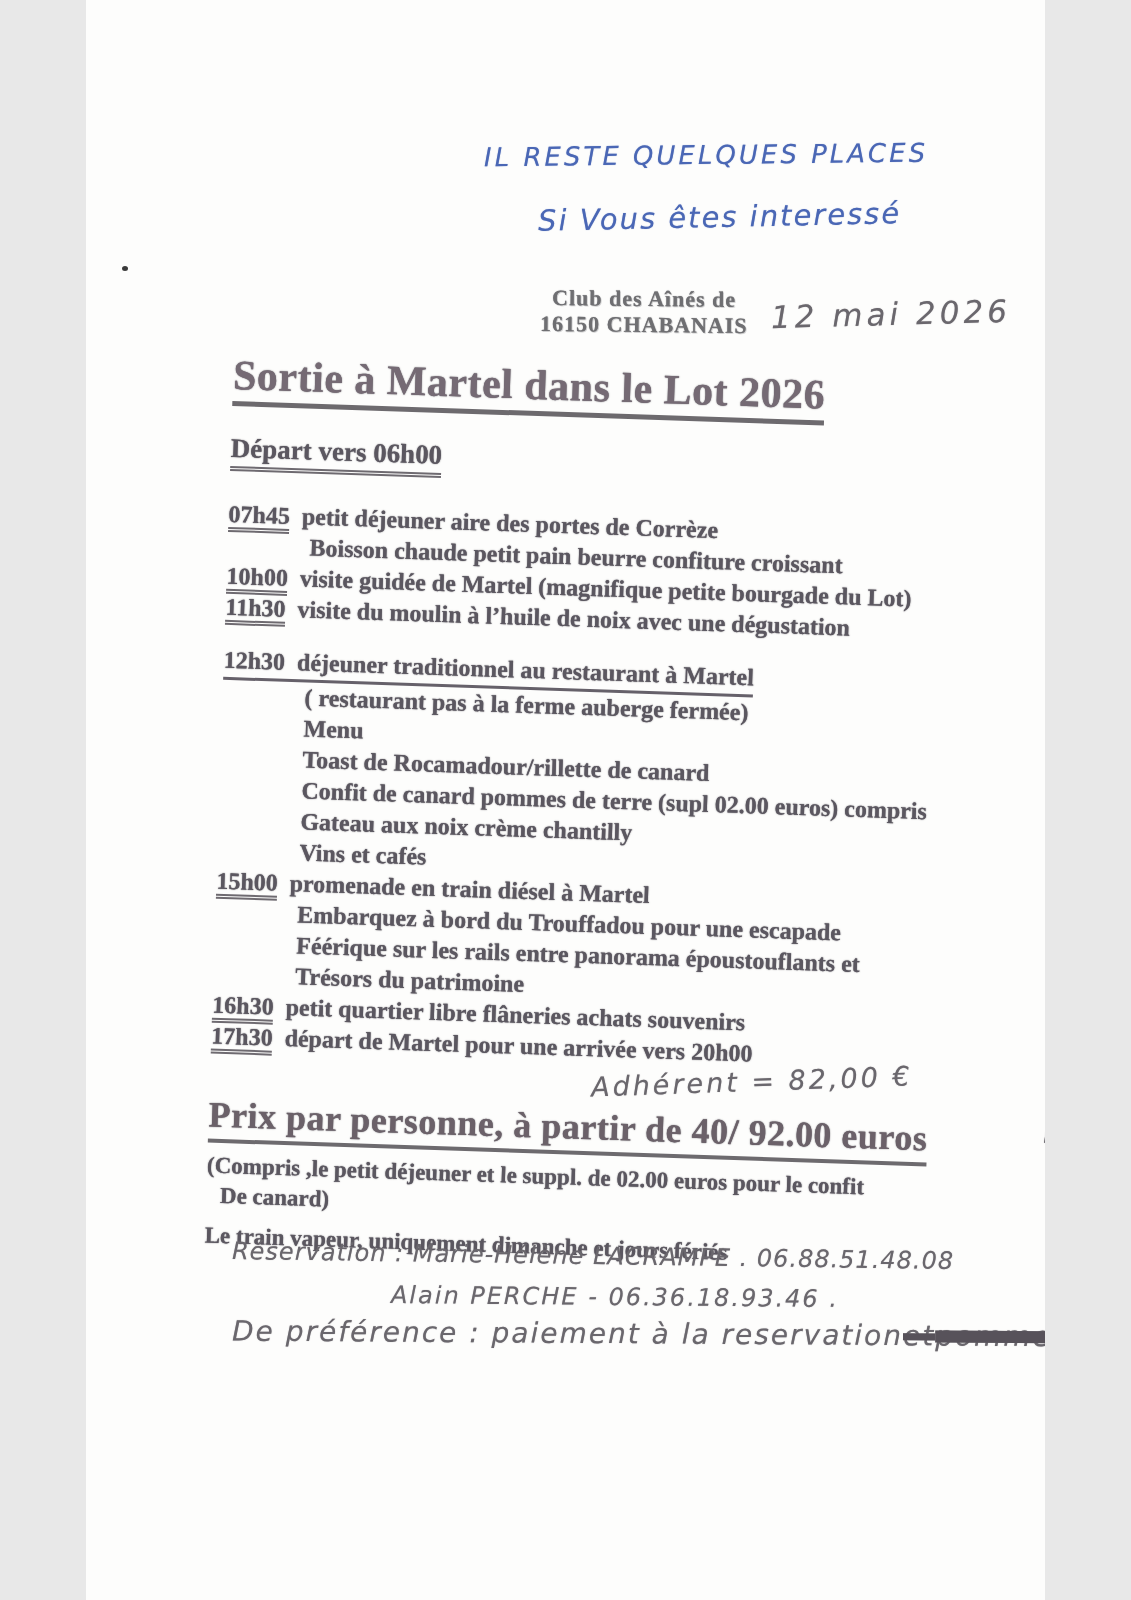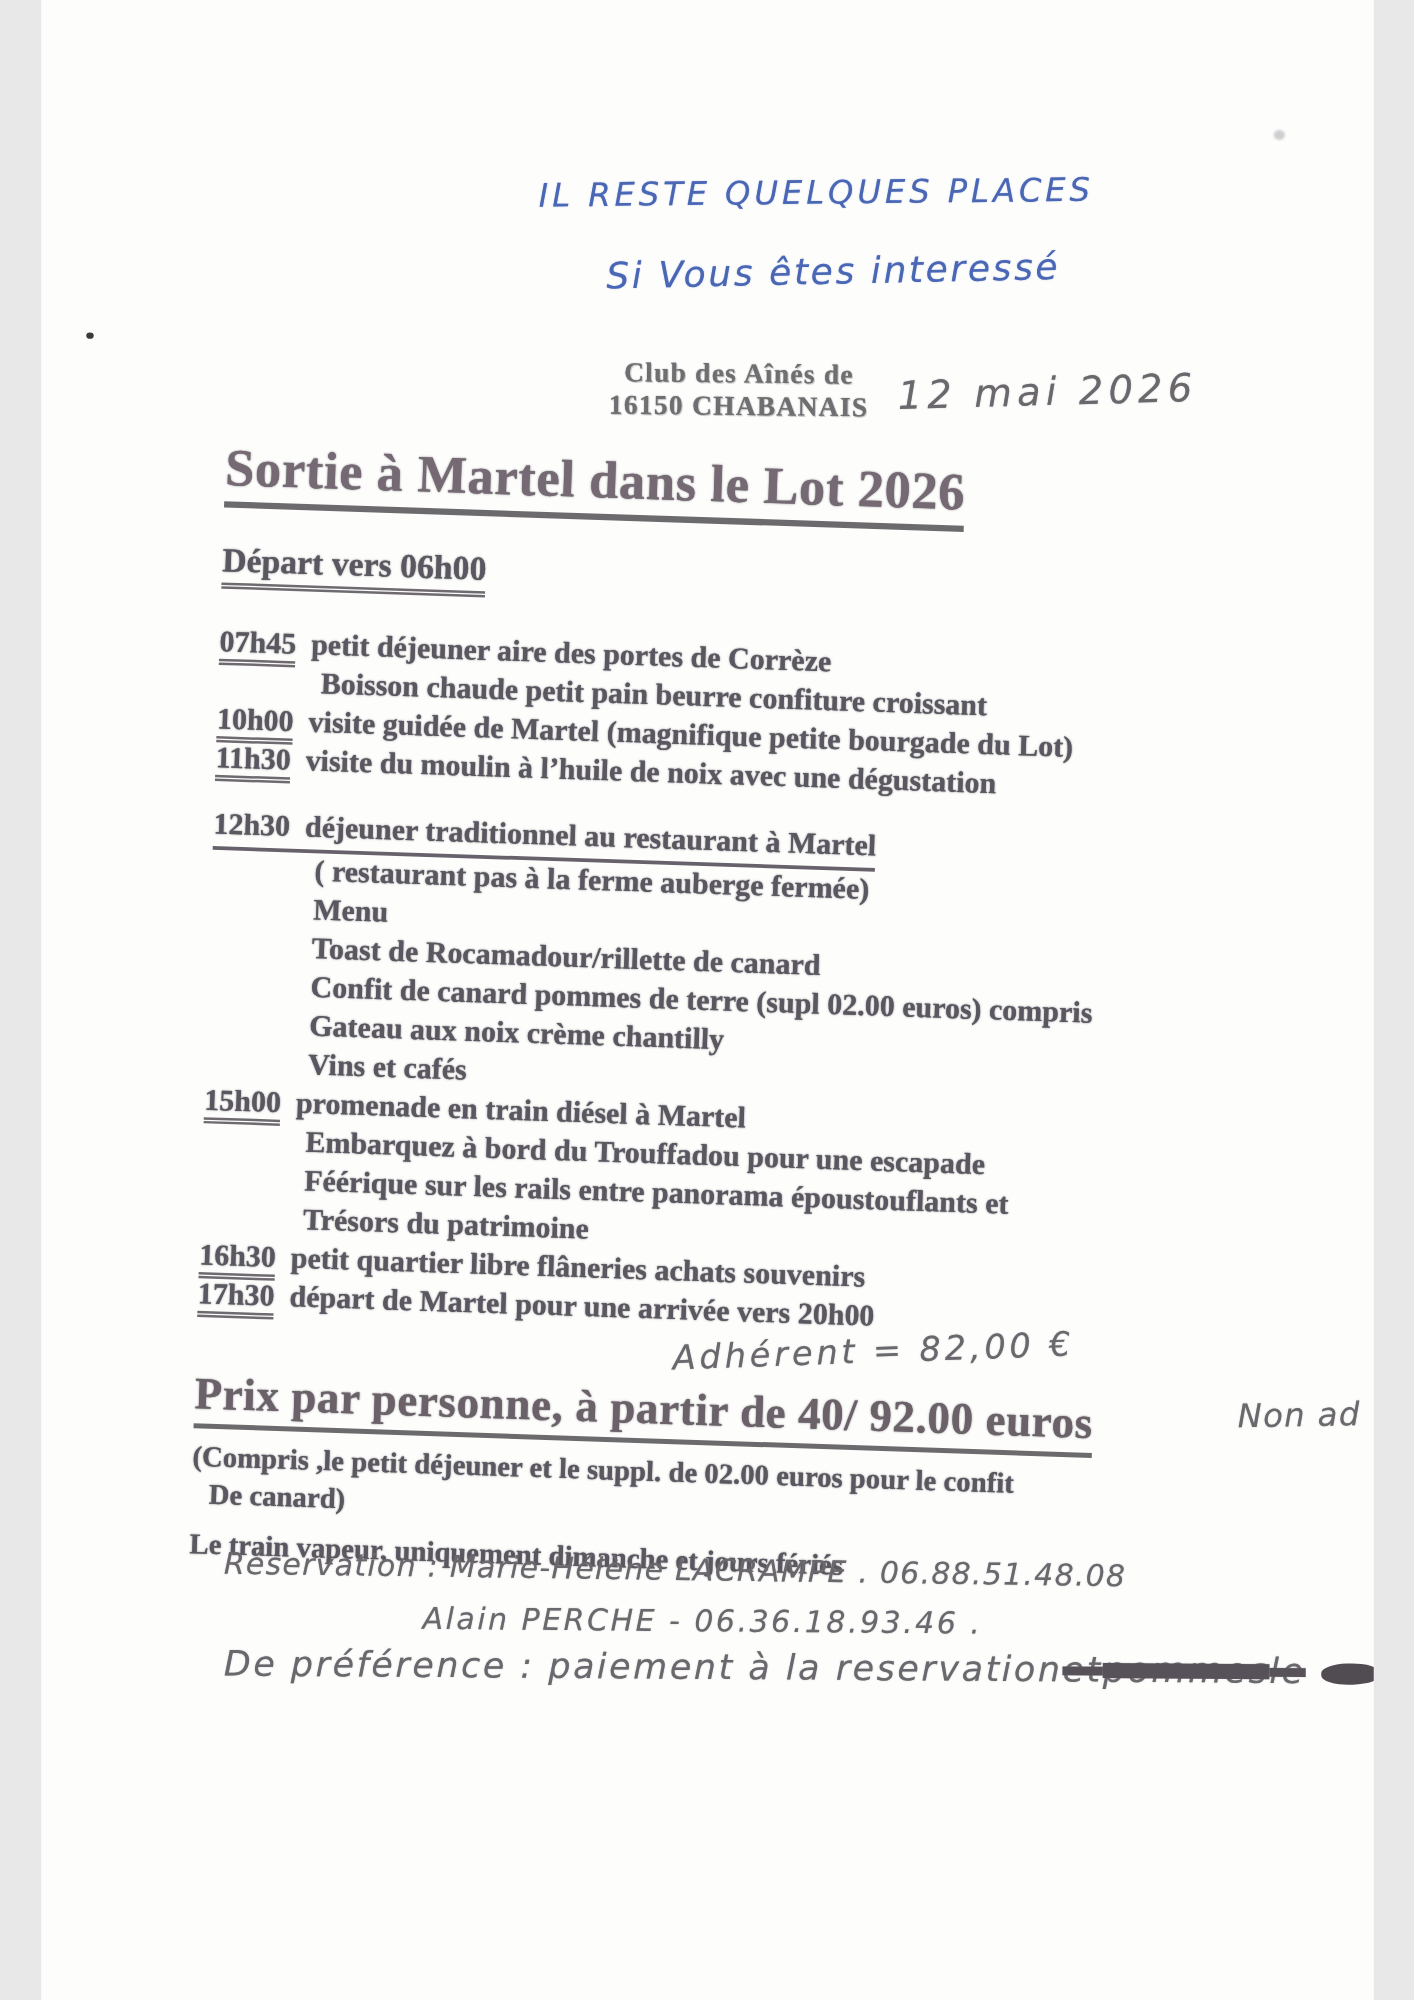--- a/index.html
+++ b/index.html
@@ -1,18 +1,18 @@
 <!DOCTYPE html>
 <html><head>
 <meta charset="utf-8">
 <style>
   html,body { margin:0; padding:0; background:#e8e8e8; }
   .page {
     position:relative;
-    width:1066px; height:1600px;
+    width:959px; height:1600px;
     margin:0 auto;
     background:#fdfdfc;
     overflow:hidden;
     font-family:"Liberation Serif","DejaVu Serif",serif;
     text-decoration:underline;
   }
 
   
   .printed {
     position:absolute; left:148px; top:352px; width:920px;

